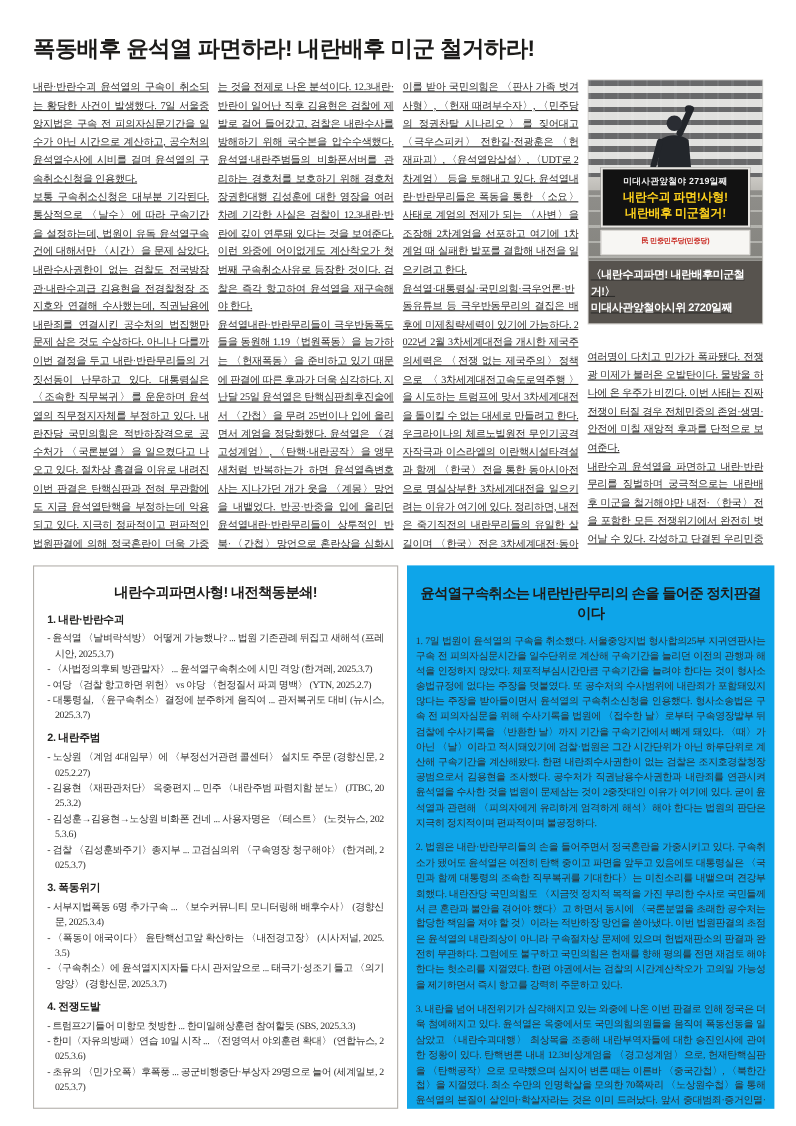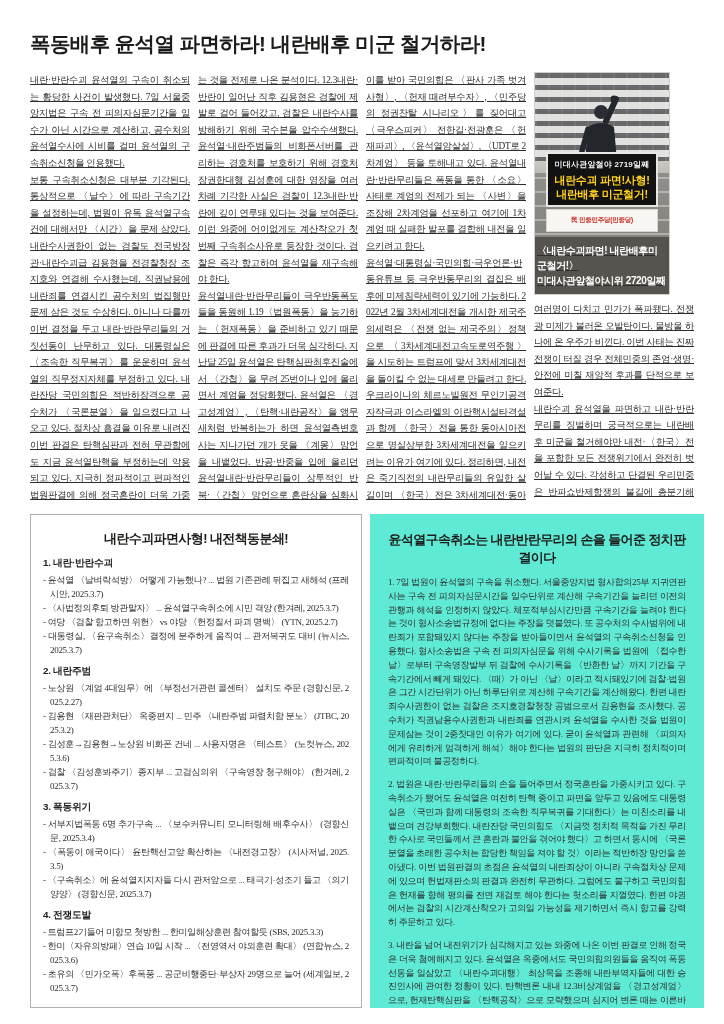--- a/index.html
+++ b/index.html
@@ -37,22 +37,22 @@
     line-height: 16.6px;
     letter-spacing: -0.25px;
     text-align: justify;
     word-break: break-all;
     overflow: hidden;
     text-decoration: underline;
   }
   .col p { text-align: justify; }
   
   .figure {
-    width: 136px;
-    margin-bottom: 6px;
+    width: 160px;
+    margin-bottom: 22px;
     border: 1px solid #d2d0cc;
     background: #fff;
   }
   .scene {
     position: relative;
     height: 164px;
     overflow: hidden;
     background:
       
       repeating-linear-gradient(to bottom, rgba(220,220,215,0.5) 0 2px, transparent 2px 14px) 0 104px / 100% 60px no-repeat,
@@ -112,22 +112,22 @@
   }
   .box-left {
     flex: 0 0 332px;
     border: 1px solid #b3b0ab;
     background: #ffffff;
     padding: 10px 12px;
     overflow: hidden;
   }
   .box-right {
     flex: 1;
-    background: #5eead4;
-    padding: 12px 18px;
+    background: #0ea5e9;
+    padding: 12px 8px;
     overflow: hidden;
   }
   .box-title {
     font-family: "Liberation Sans", "DejaVu Sans", sans-serif;
     font-weight: 700;
     font-size: 13px;
     letter-spacing: -0.6px;
     color: #1d1c1a;
     text-align: center;
     margin: 5px 0 9px;

